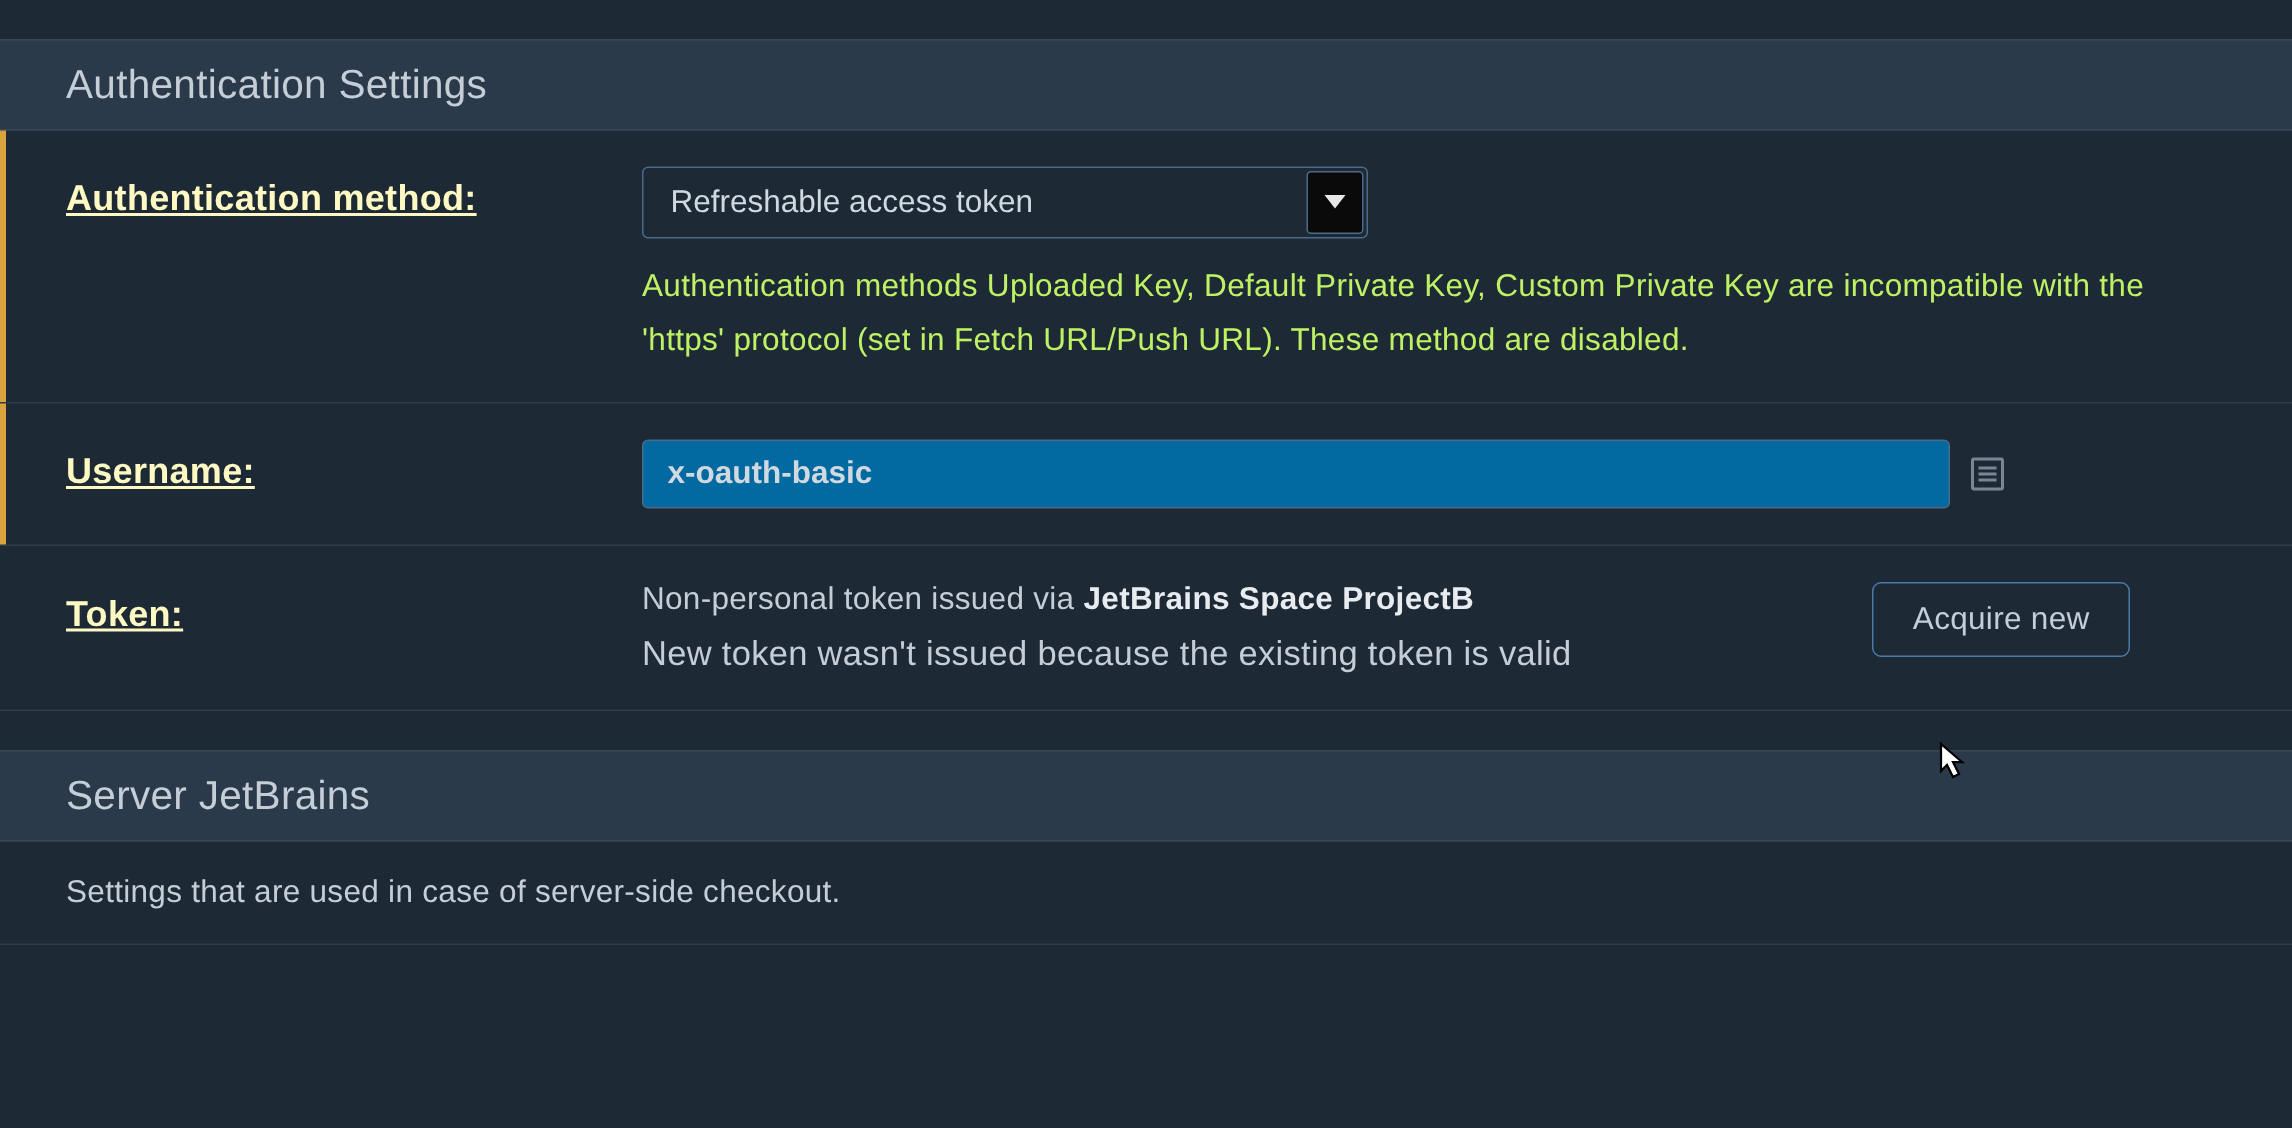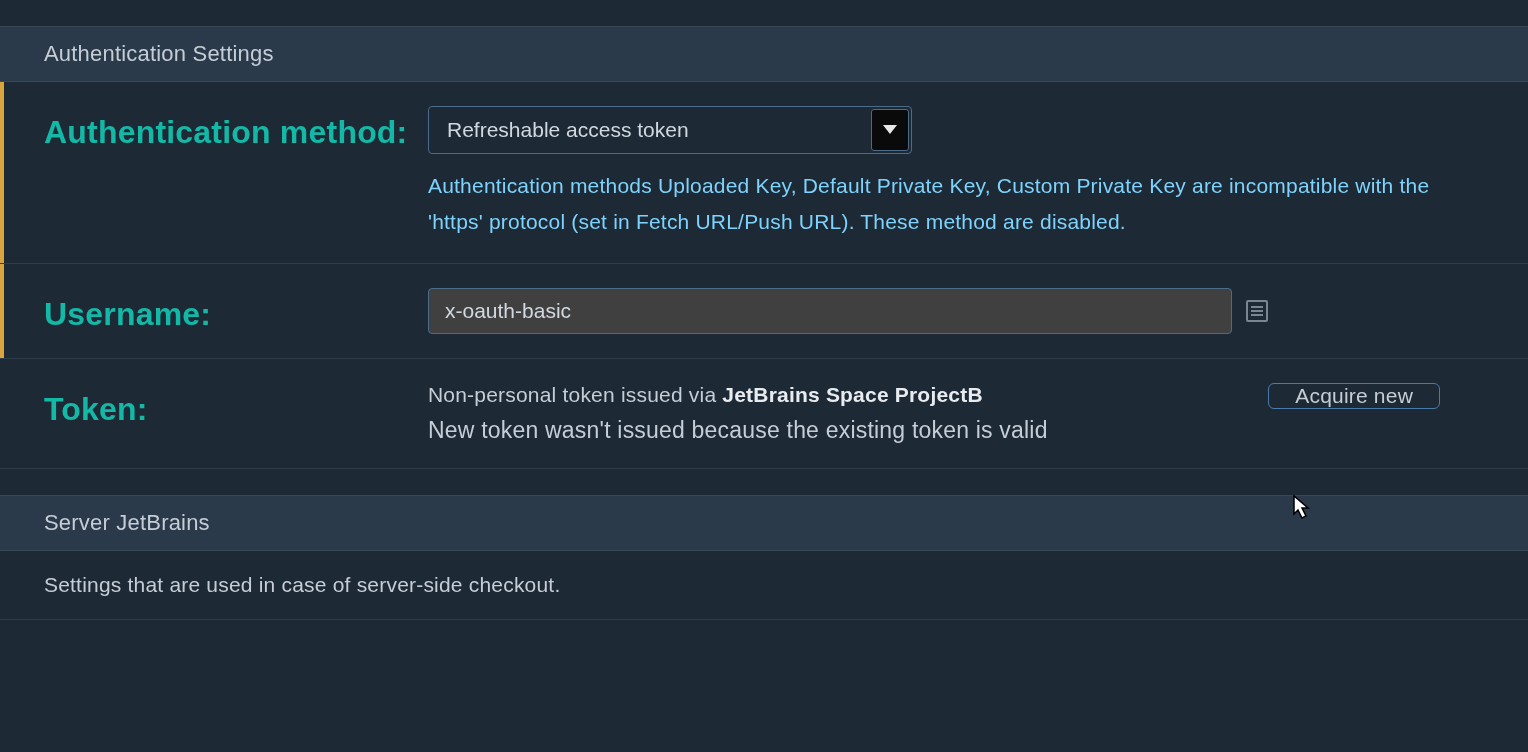--- a/index.html
+++ b/index.html
@@ -30,21 +30,21 @@
       font-size: 21px;
       letter-spacing: 0.3px;
     }
     
     .section-header {
       background: #2b3a4a;
       padding: 14px 0 14px 44px;
       margin-left: -24px;
       margin-top: 26px;
       color: #c5cdd6;
-      font-size: 22px;
+      font-size: 27px;
       font-weight: 400;
       border-top: 1px solid #3a4856;
       border-bottom: 1px solid #3a4856;
       letter-spacing: 0.2px;
     }
     
     .form-row {
       display: flex;
       align-items: flex-start;
       padding: 24px 0;
@@ -59,27 +59,28 @@
       position: absolute;
       left: 0;
       top: 0;
       bottom: 0;
       width: 4px;
       background: #d9a440;
     }
     
     .row-label {
       width: 404px;
-      color: #14b8a6;
-      font-size: 32px;
+      color: #fef9c3;
+      font-size: 24px;
       font-weight: 600;
       padding-left: 20px;
       padding-top: 8px;
       flex-shrink: 0;
       letter-spacing: 0.2px;
+      text-decoration: underline;
     }
     
     .row-content {
       flex: 1;
       padding-right: 24px;
     }
     
     .select-wrapper {
       display: inline-flex;
       align-items: center;
@@ -109,37 +110,38 @@
       cursor: pointer;
       margin: 2px;
     }
     
     .select-arrow svg {
       width: 14px;
       height: 10px;
     }
     
     .help-text {
-      color: #7dd3fc;
+      color: #bef264;
       font-size: 21px;
       margin-top: 14px;
       line-height: 1.7;
       max-width: 1060px;
       letter-spacing: 0.2px;
     }
     
     .text-input {
-      background: #404040;
+      background: #0369a1;
       border: 1px solid #4a6b8a;
       border-radius: 4px;
       padding: 10px 16px;
       color: #d0d8e0;
       font-size: 21px;
-      width: 804px;
+      width: 872px;
       font-family: inherit;
+      font-weight: bold;
     }
     
     .input-row {
       display: flex;
       align-items: center;
       gap: 14px;
     }
     
     .param-icon {
       width: 22px;
@@ -187,27 +189,27 @@
       color: #c5cdd6;
       font-size: 23px;
       margin-top: 10px;
       letter-spacing: 0.2px;
     }
     
     .acquire-button {
       background: transparent;
       border: 1px solid #4a7ba8;
       border-radius: 6px;
-      padding: 0 26px;
+      padding: 12px 26px;
       color: #c5cdd6;
       font-size: 21px;
       cursor: pointer;
       font-family: inherit;
       letter-spacing: 0.2px;
-      margin-right: 64px;
+      margin-right: 84px;
     }
     
     .server-desc {
       color: #c5cdd6;
       font-size: 21px;
       padding: 22px 0 22px 20px;
       letter-spacing: 0.2px;
       border-bottom: 1px solid #2f3c4a;
       margin-left: -24px;
       padding-left: 44px;

